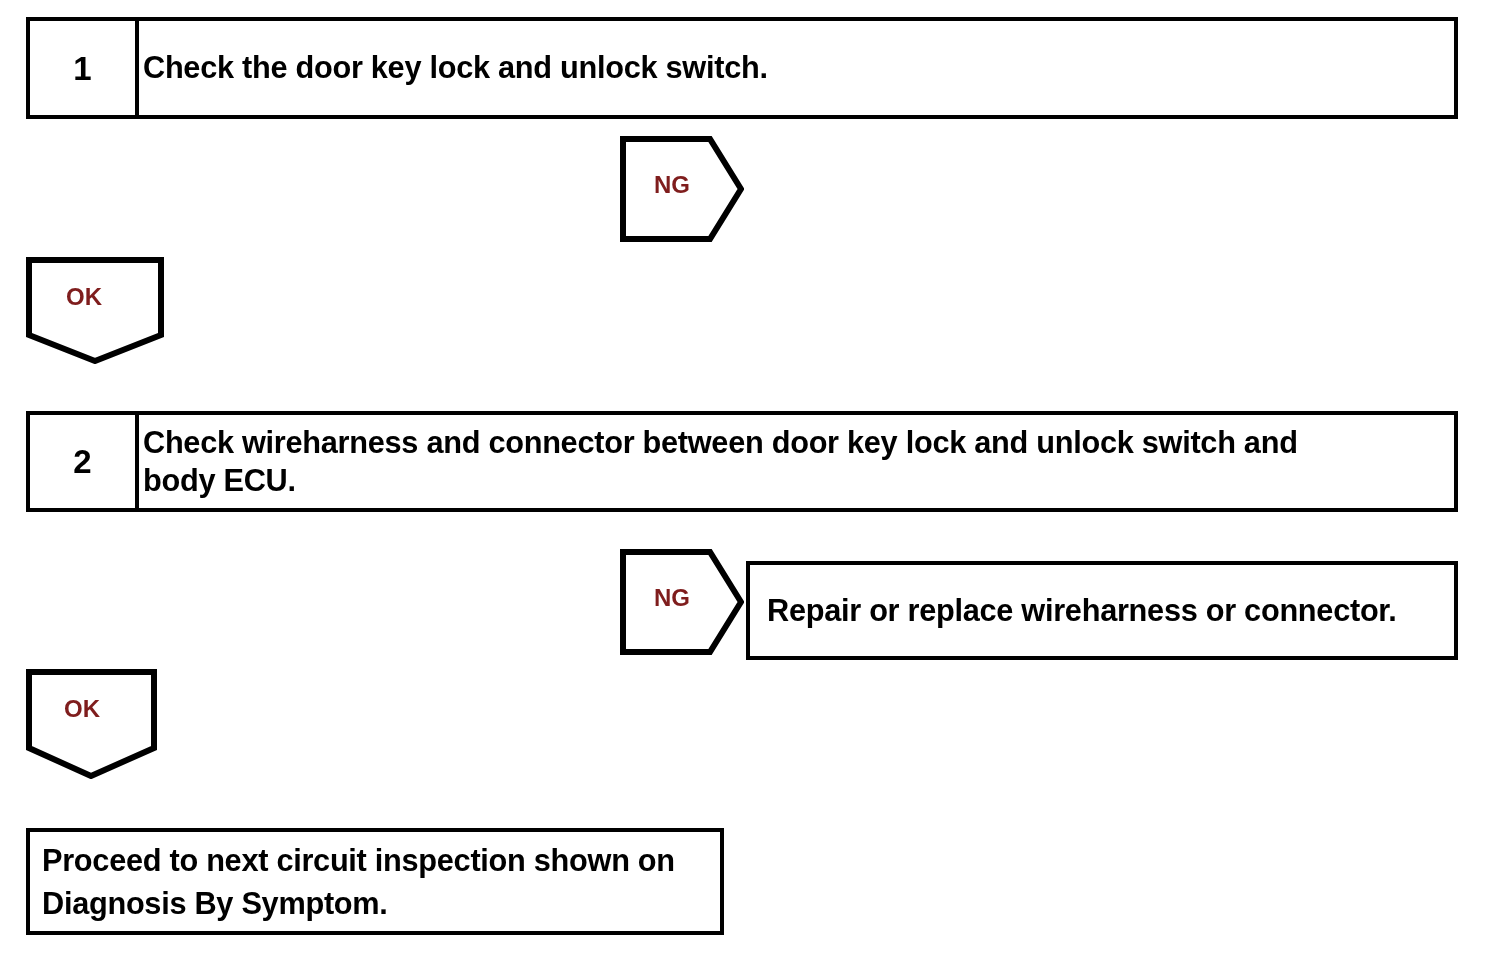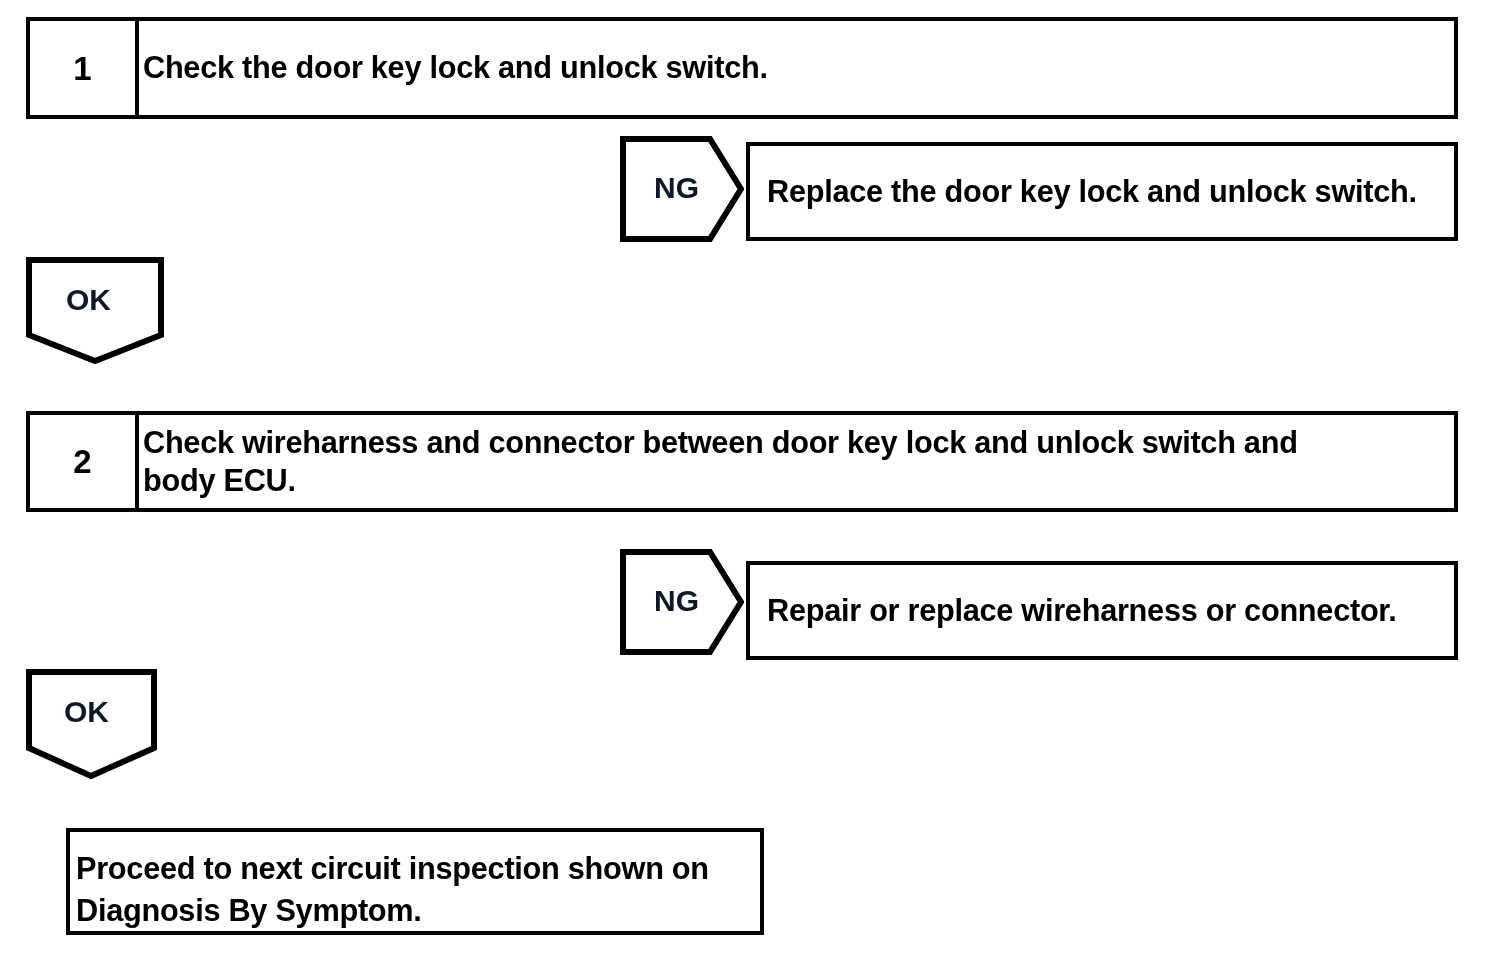--- a/index.html
+++ b/index.html
@@ -89,24 +89,23 @@
     line-height: 1.18;
     letter-spacing: -0.3px;
     transform: scaleX(0.96);
     transform-origin: left center;
   }
 
   
   .terminal-box {
     display: flex;
     flex-direction: column;
-    justify-content: flex-end;
-    padding-left: 6px;
+    justify-content: center;
+    padding-left: 12px;
     padding-right: 10px;
-    margin-left: 40px;
   }
 
   .terminal-text {
     font-size: 32px;
     font-weight: bold;
     color: #000000;
     line-height: 1.32;
     letter-spacing: -0.3px;
     transform: scaleX(0.96);
     transform-origin: left center;
@@ -117,23 +116,23 @@
   .ng-arrow {
     position: absolute;
   }
   .ng-arrow svg {
     display: block;
     width: 100%;
     height: 100%;
   }
   .arrow-label {
     position: absolute;
-    font-size: 30px;
-    font-weight: bold;
-    color: #0f172a;
+    font-size: 24px;
+    font-weight: bold;
+    color: #7f1d1d;
     line-height: 1;
     letter-spacing: 0px;
   }
 
   
   .ok-arrow {
     position: absolute;
   }
   .ok-arrow svg {
     display: block;
@@ -155,23 +154,20 @@
     </div>
   </div>
 
   <div class="ng-arrow" style="left:620px; top:136px; width:124px; height:106px;">
     <svg viewBox="0 0 124 106" preserveAspectRatio="none" aria-hidden="true">
       <polygon points="3,3 90,3 121,53 90,103 3,103" fill="#ffffff" stroke="#000000" stroke-width="6" stroke-linejoin="miter"></polygon>
     </svg>
   </div>
   <span class="arrow-label" style="left:654px; top:173px;">NG</span>
 
-  <div class="box action-box" style="left:746px; top:142px; width:712px; height:99px;">
-    <span class="action-text">Replace the door key lock and unlock switch.</span>
-  </div>
 
   <div class="ok-arrow" style="left:26px; top:257px; width:138px; height:107px;">
     <svg viewBox="0 0 138 107" preserveAspectRatio="none" aria-hidden="true">
       <polygon points="3,3 135,3 135,78 69,104 3,78" fill="#ffffff" stroke="#000000" stroke-width="6" stroke-linejoin="miter"></polygon>
     </svg>
   </div>
   <span class="arrow-label" style="left:66px; top:285px;">OK</span>
 
   <div class="box step-box" style="left:26px; top:411px; width:1432px; height:101px;">
     <div class="step-num-cell">

